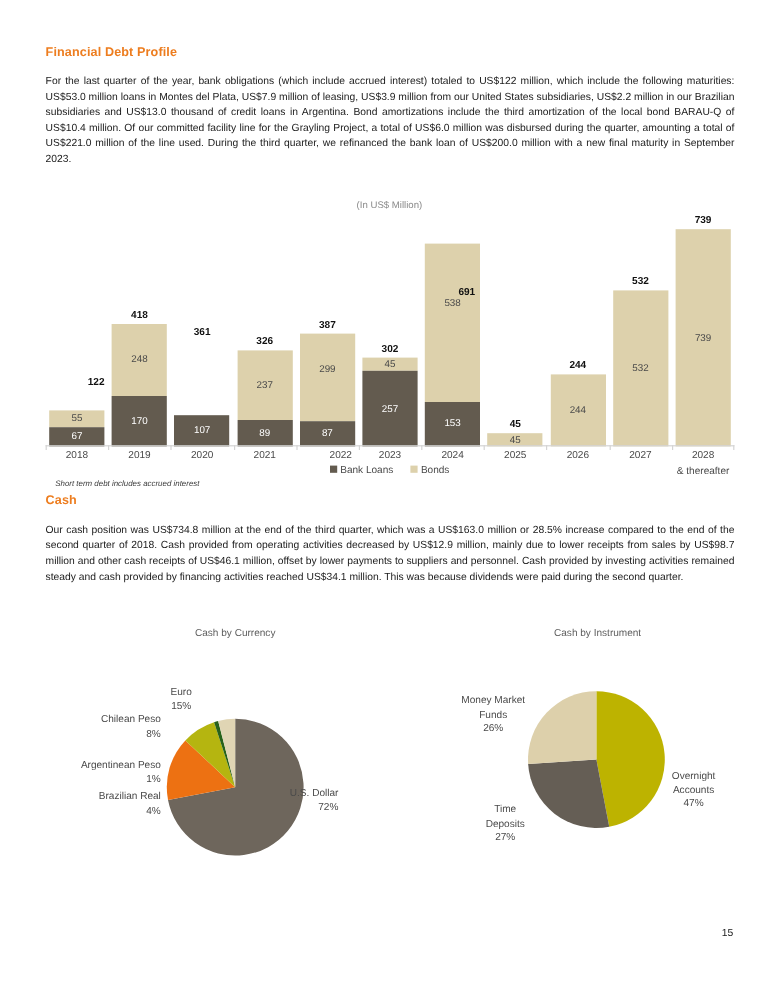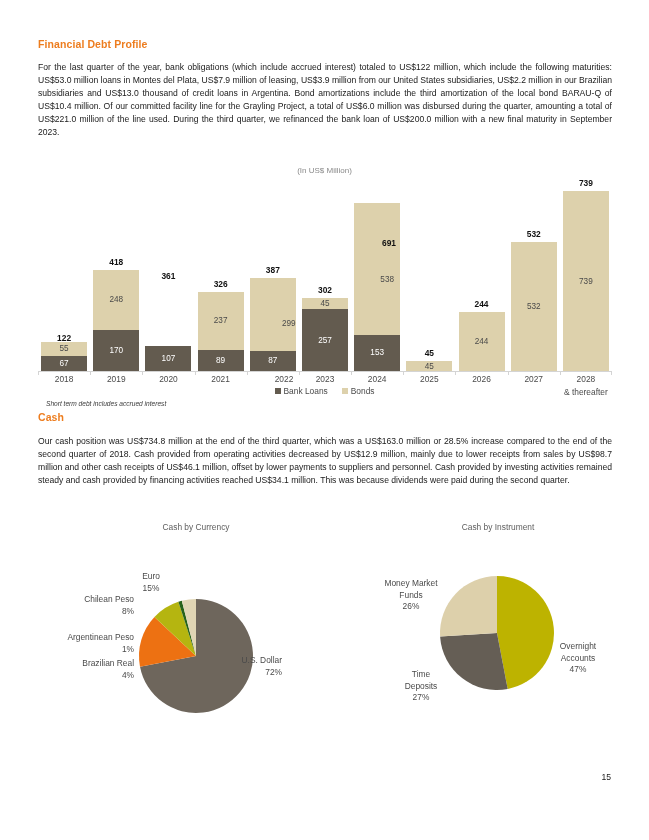--- a/index.html
+++ b/index.html
@@ -215,21 +215,21 @@
       <div class="bar-col" style="left: 3.09091px;">
         <div class="bar-stack">
           <div class="seg seg-bond" style="height: 13.4605px;">
             <div class="seg-label" style="top: 2.73026px;">55</div>
           </div>
           <div class="seg seg-bank" style="height: 16.3974px;">
             <div class="seg-label" style="top: 4.19868px;">67</div>
           </div>
         </div>
       </div>
-      <div class="total-label" style="left: 3.09091px; top: 147px;">122</div>
+      <div class="total-label" style="left: 3.09091px; top: 127px; text-align: right;">122</div>
       <div class="bar-col" style="left: 55.2727px;">
         <div class="bar-stack">
           <div class="seg seg-bond" style="height: 60.6947px;">
             <div class="seg-label" style="top: 26.3474px;">248</div>
           </div>
           <div class="seg seg-bank" style="height: 41.6053px;">
             <div class="seg-label" style="top: 16.8026px;">170</div>
           </div>
         </div>
       </div>
@@ -249,21 +249,21 @@
           </div>
           <div class="seg seg-bank" style="height: 21.7816px;">
             <div class="seg-label" style="top: 6.89079px;">89</div>
           </div>
         </div>
       </div>
       <div class="total-label" style="left: 159.636px; top: 93.2158px;">326</div>
       <div class="bar-col" style="left: 211.818px;">
         <div class="bar-stack">
           <div class="seg seg-bond" style="height: 73.1763px;">
-            <div class="seg-label" style="top: 42px; margin-left: 16px;">299</div>
+            <div class="seg-label" style="top: 26px;">299</div>
           </div>
           <div class="seg seg-bank" style="height: 21.2921px;">
             <div class="seg-label" style="top: 6.64605px;">87</div>
           </div>
         </div>
       </div>
       <div class="total-label" style="left: 211.818px; top: 78.5316px;">387</div>
       <div class="bar-col" style="left: 264px;">
         <div class="bar-stack">
           <div class="seg seg-bond" style="height: 11.0132px;">
@@ -271,21 +271,21 @@
           </div>
           <div class="seg seg-bank" style="height: 62.8974px;">
             <div class="seg-label" style="top: 27.4487px;">257</div>
           </div>
         </div>
       </div>
       <div class="total-label" style="left: 264px; top: 99.0895px;">302</div>
       <div class="bar-col" style="left: 316.182px;">
         <div class="bar-stack">
           <div class="seg seg-bond" style="height: 131.668px;">
-            <div class="seg-label" style="top: 73px; margin-left: 10px;">538</div>
+            <div class="seg-label" style="top: 46px;">538</div>
           </div>
           <div class="seg seg-bank" style="height: 37.4447px;">
             <div class="seg-label" style="top: 14.7224px;">153</div>
           </div>
         </div>
       </div>
       <div class="total-label" style="left: 328px; top: 3.88684px; margin-top: 48px;">691</div>
       <div class="bar-col" style="left: 368.364px;">
         <div class="bar-stack">
           <div class="seg seg-bond" style="height: 11.0132px;">

